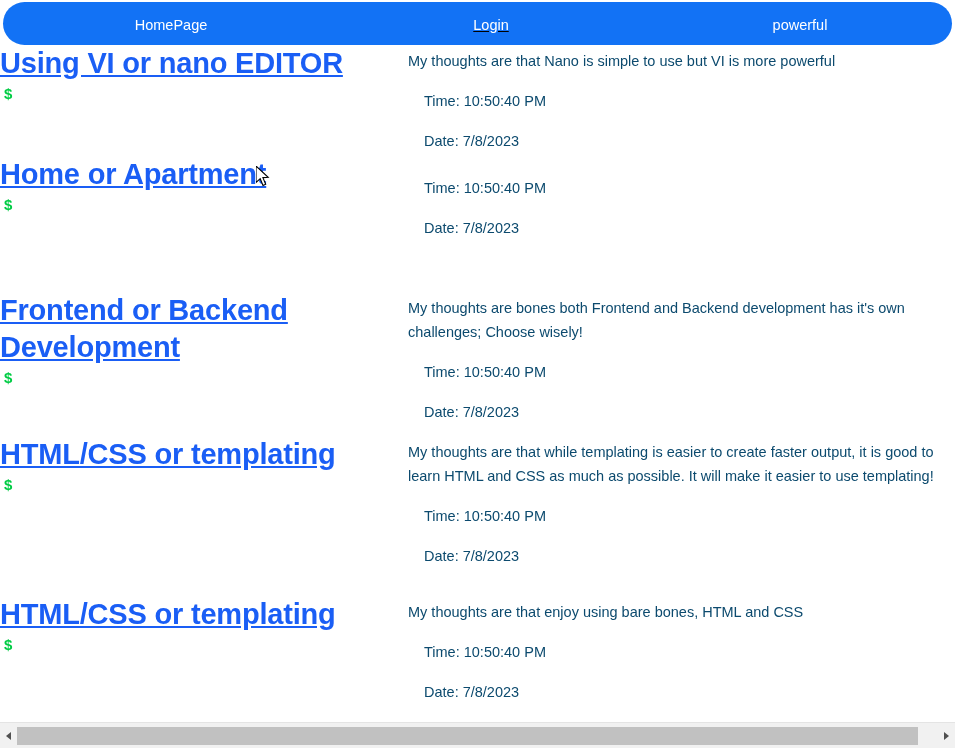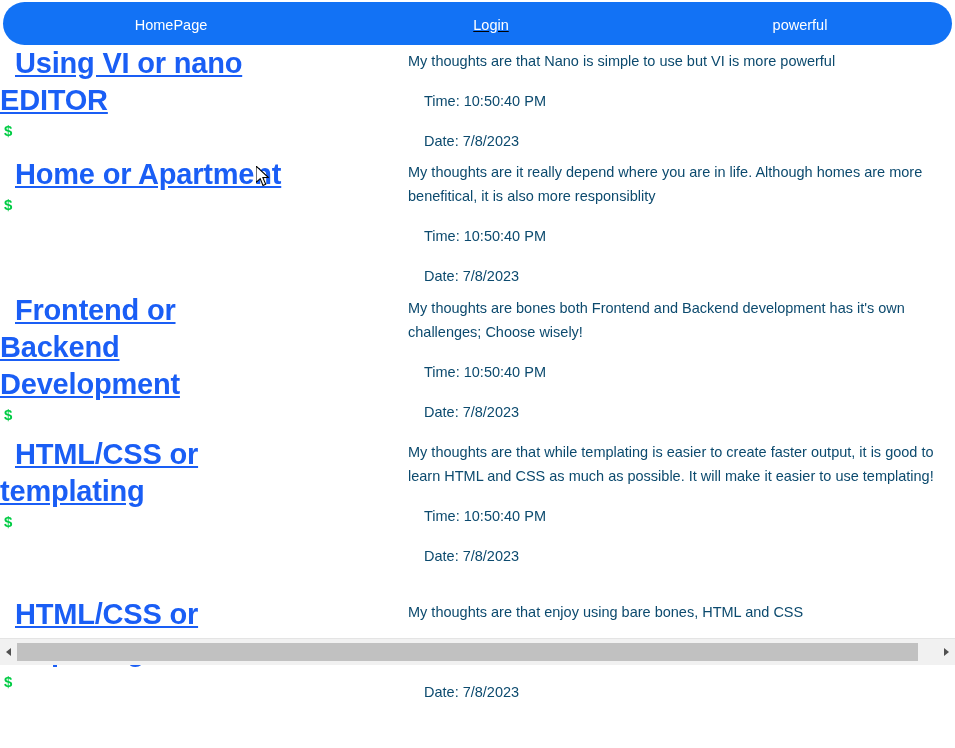--- a/index.html
+++ b/index.html
@@ -9,21 +9,21 @@
     width: 955px;
     height: 748px;
     background: #ffffff;
     font-family: "Liberation Sans", sans-serif;
     overflow: hidden;
   }
 
   #app {
     position: relative;
     width: 955px;
-    height: 664px;
+    height: 748px;
     background: #ffffff;
   }
 
   
   .navbar {
     position: absolute;
     left: 3px;
     top: 2px;
     width: 949px;
     height: 43px;
@@ -72,21 +72,20 @@
   .post-title {
     display: inline;
     color: #1a5ef5;
     font-size: 29px;
     font-weight: bold;
     text-decoration: underline;
     line-height: 1.28;
     cursor: pointer;
     font-family: "Liberation Sans", sans-serif;
     letter-spacing: -0.2px;
-    padding-left: 15px;
   }
   .title-wrap { width: 330px; }
 
   .post-price {
     color: #00cc44;
     font-size: 15px;
     font-weight: bold;
     margin-top: 3px;
     margin-left: 4px;
     font-family: "Liberation Sans", sans-serif;
@@ -192,21 +191,20 @@
     </div>
 
     <div class="post-row" style="height:136px;">
       <div class="post-left">
         <div class="title-wrap" style="width:300px;">
           <a class="post-title" href="#">Home or Apartment</a>
         </div>
         <div class="post-price">$</div>
       </div>
       <div class="post-right">
-        <p class="post-body">My thoughts are it really depend where you are in life. Although homes are more benefitical, it is also more responsiblity</p>
         <p class="post-meta">Time: 10:50:40 PM</p>
         <p class="post-meta">Date: 7/8/2023</p>
       </div>
     </div>
 
     <div class="post-row" style="height:144px;">
       <div class="post-left">
         <div class="title-wrap" style="width:300px;">
           <a class="post-title" href="#">Frontend or Backend Development</a>
         </div>

